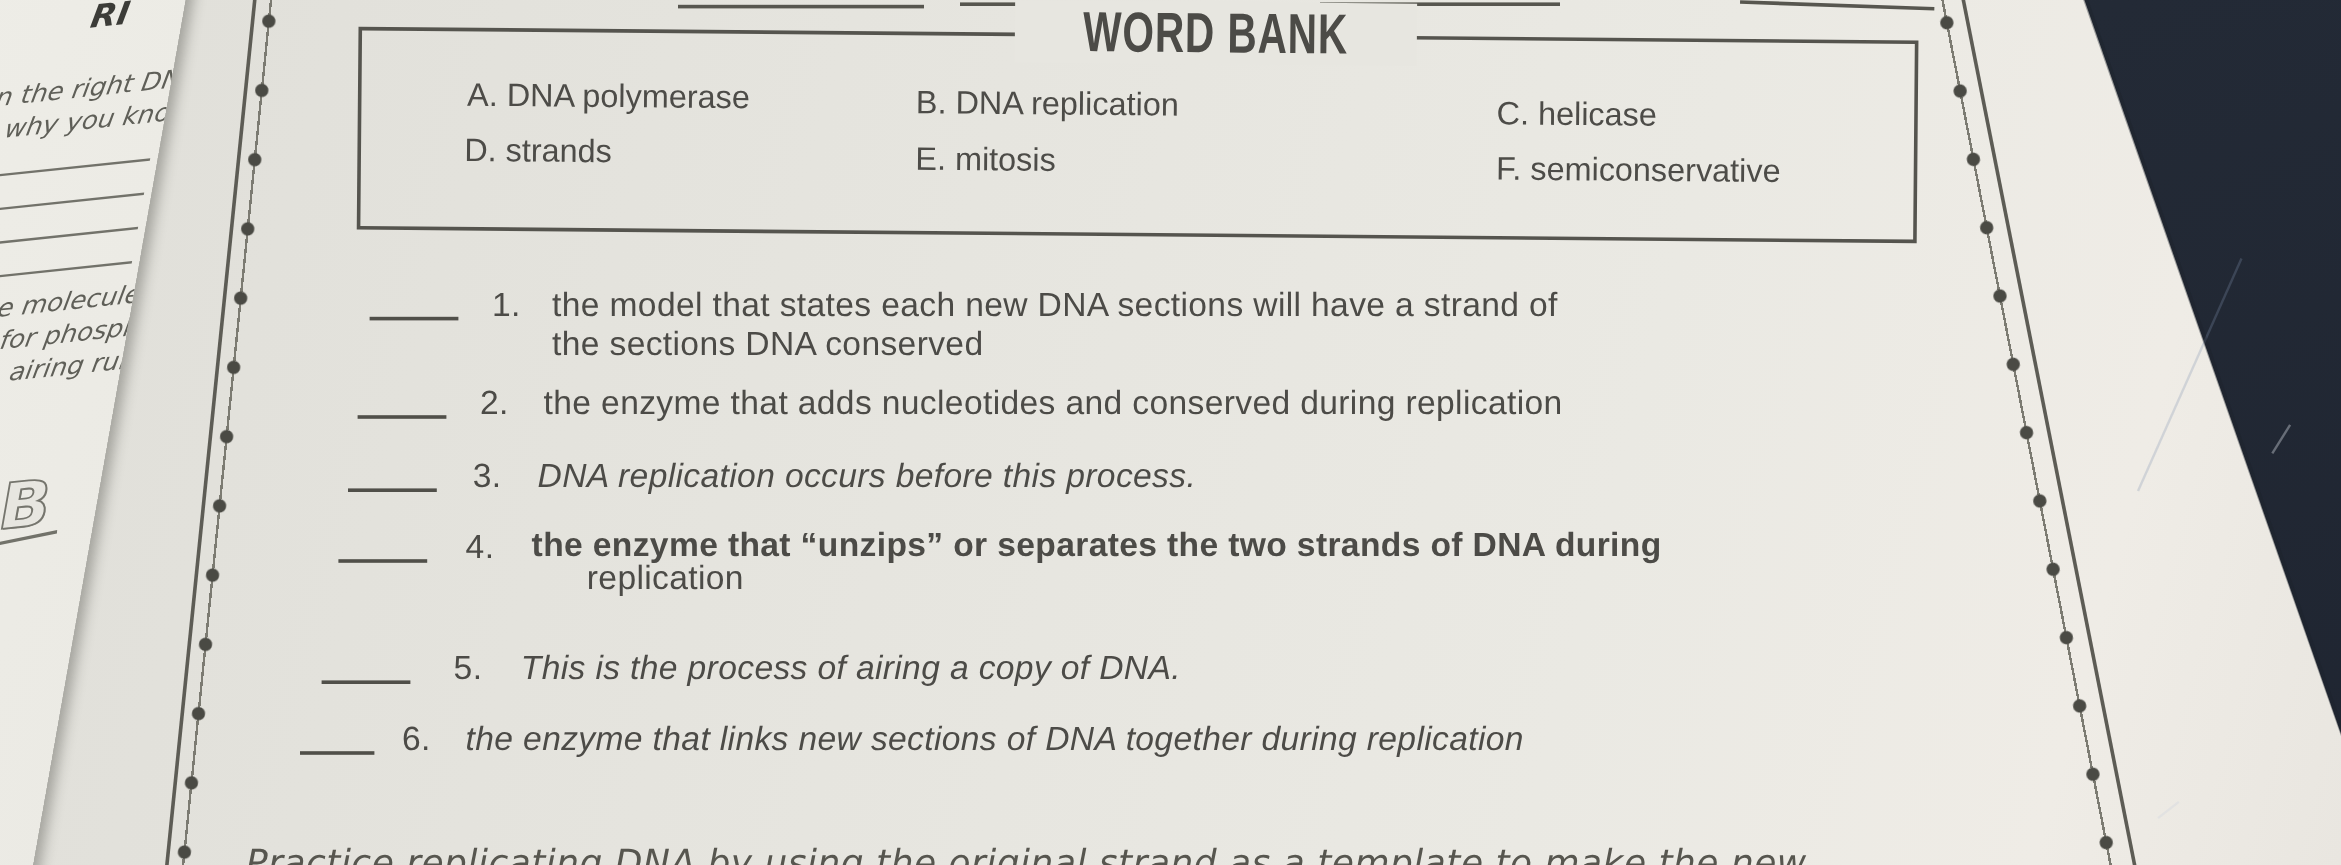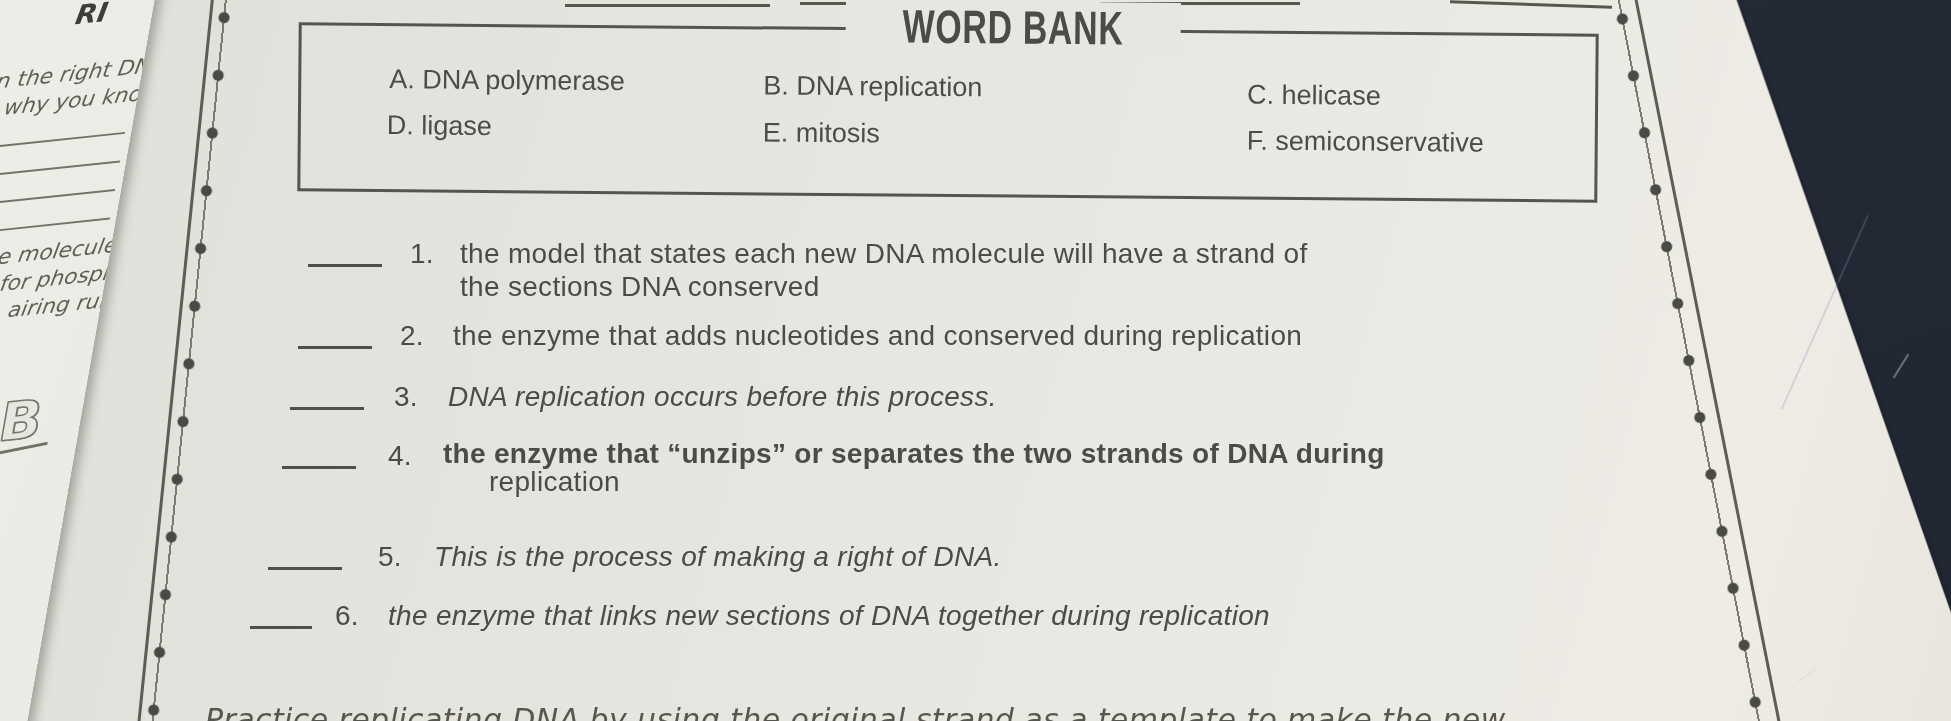--- a/index.html
+++ b/index.html
@@ -160,44 +160,44 @@
 <div class="topline topline-1"></div>
 <div class="topline topline-2"></div>
 <div class="topline topline-3"></div>
 <div class="topline topline-4"></div>
 
 <div class="wordbank">
   <div class="wordbank-title"><span>WORD BANK</span></div>
   <div class="wb-item wb-a">A. DNA polymerase</div>
   <div class="wb-item wb-b">B. DNA replication</div>
   <div class="wb-item wb-c">C. helicase</div>
-  <div class="wb-item wb-d">D. ligase</div>
+  <div class="wb-item wb-d">D. strands</div>
   <div class="wb-item wb-e">E. mitosis</div>
   <div class="wb-item wb-f">F. semiconservative</div>
 </div>
 
 <div class="blank blank-1"></div>
 <div class="q num-1">1.</div>
-<div class="q q1-l1">the model that states each new DNA molecule will have a strand of</div>
+<div class="q q1-l1">the model that states each new DNA sections will have a strand of</div>
 <div class="q q1-l2">the sections DNA conserved</div>
 
 <div class="blank blank-2"></div>
 <div class="q num-2">2.</div>
 <div class="q q2-l1">the enzyme that adds nucleotides and conserved during replication</div>
 
 <div class="blank blank-3"></div>
 <div class="q num-3">3.</div>
 <div class="q italic q3-l1">DNA replication occurs before this process.</div>
 
 <div class="blank blank-4"></div>
 <div class="q num-4">4.</div>
 <div class="q q4-l1">the enzyme that “unzips” or separates the two strands of DNA during</div>
 <div class="q q4-l2">replication</div>
 
 <div class="blank blank-5"></div>
 <div class="q num-5">5.</div>
-<div class="q italic q5-l1">This is the process of making a right of DNA.</div>
+<div class="q italic q5-l1">This is the process of airing a copy of DNA.</div>
 
 <div class="blank blank-6"></div>
 <div class="q num-6">6.</div>
 <div class="q q6-l1">the enzyme that links new sections of DNA together during replication</div>
 
 <div class="footer-line">Practice replicating DNA by using the original strand as a template to make the new</div>
 
 </body></html>

